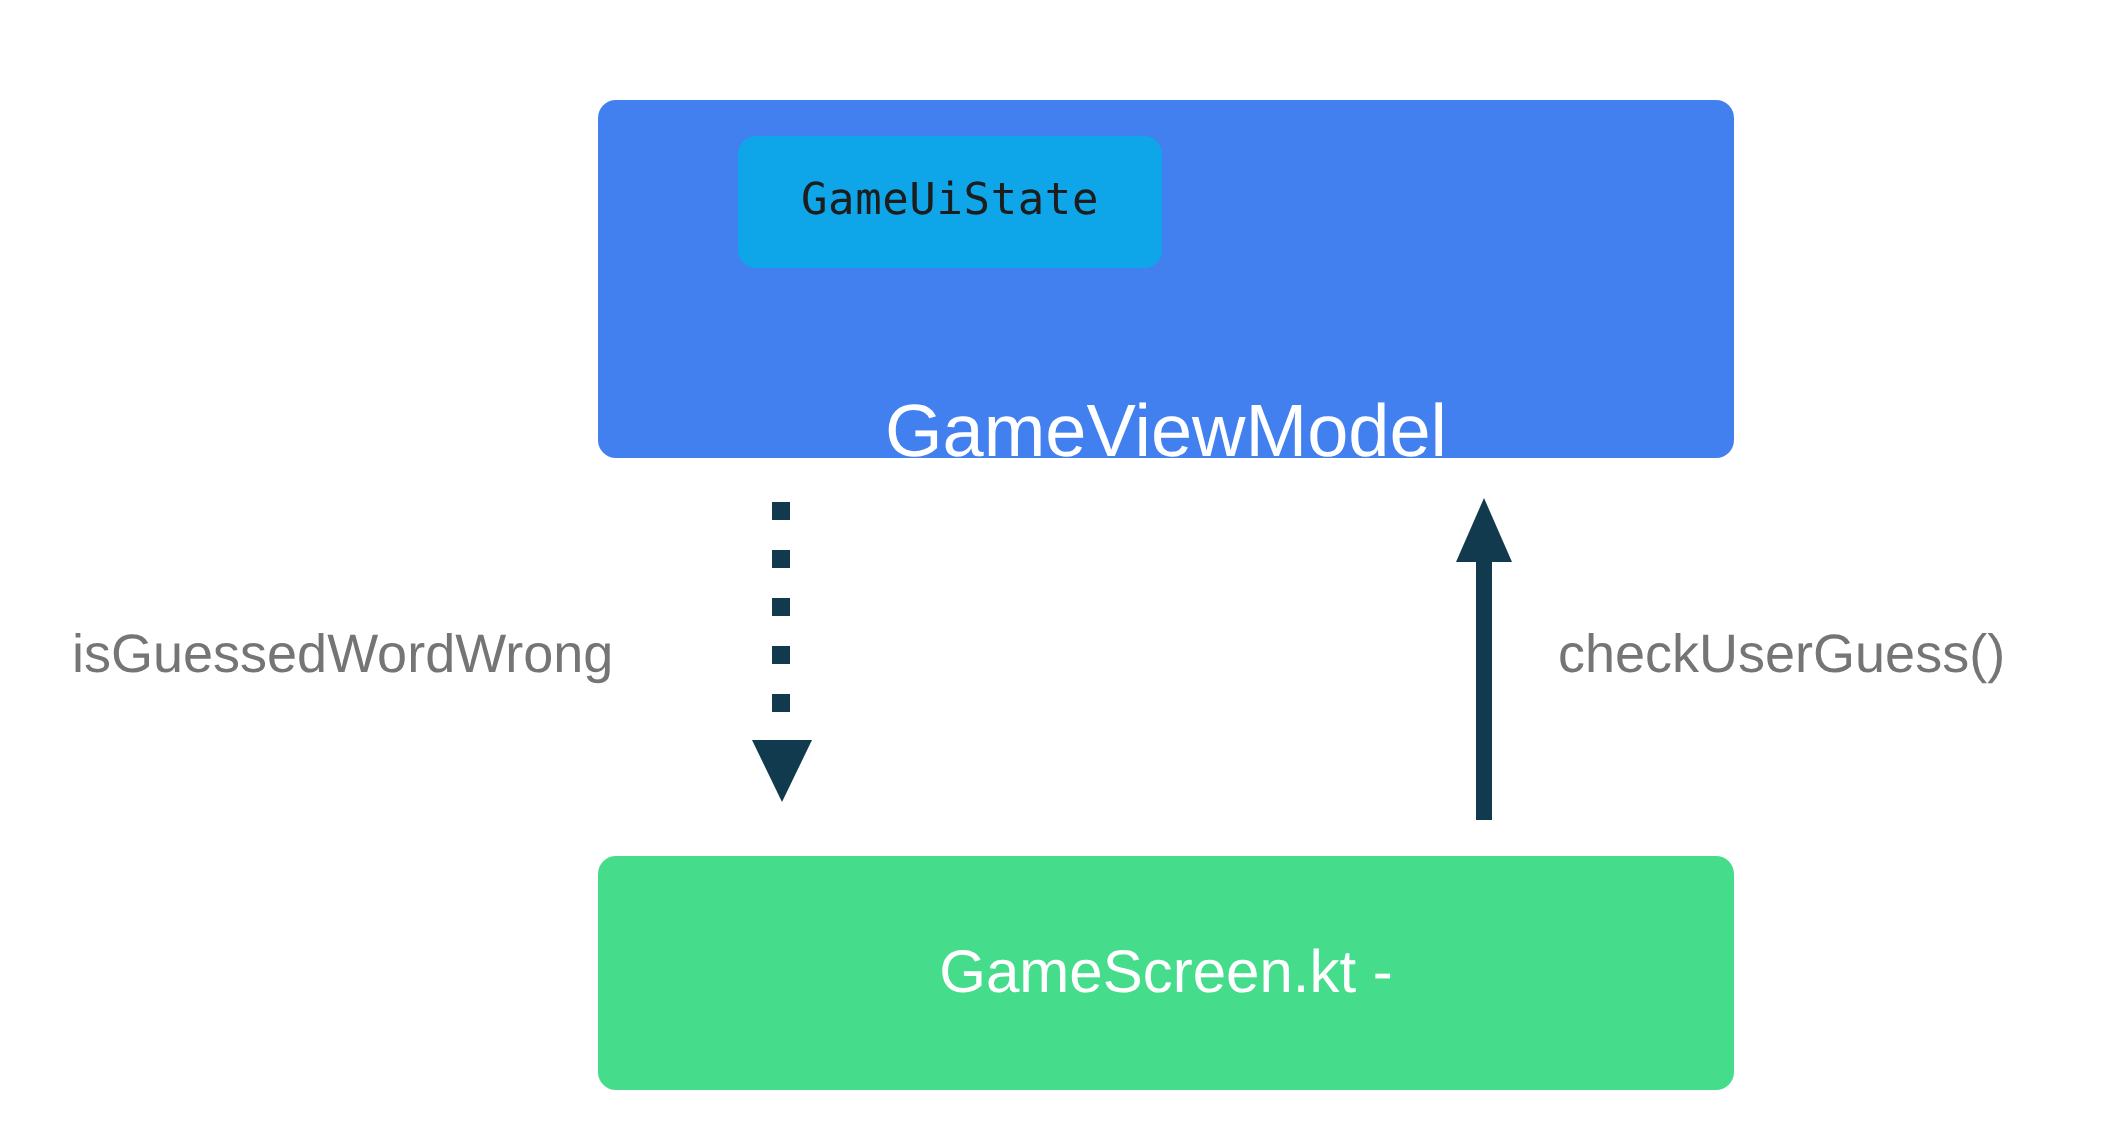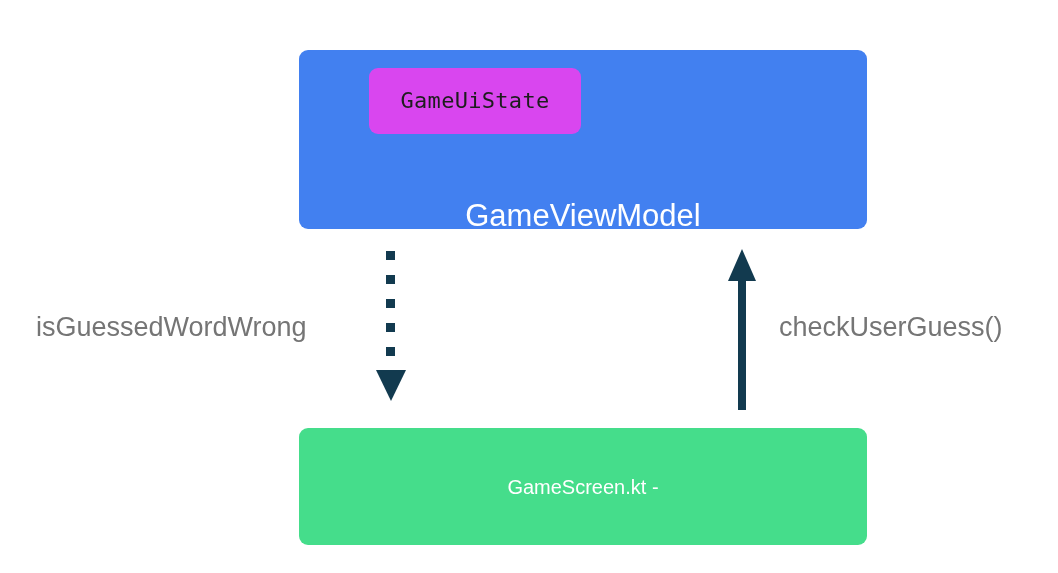--- a/index.html
+++ b/index.html
@@ -43,21 +43,21 @@
     background: #4280f0;
     justify-content: flex-start;
   }
 
   #state-chip {
     position: absolute;
     left: 70px;
     top: 18px;
     width: 212px;
     height: 66px;
-    background: #d946ef;
+    background: #0ea5e9;
     border-radius: 9px;
     display: flex;
     align-items: center;
     justify-content: center;
     text-align: right;
   }
 
   #state-chip-label {
     font-family: "DejaVu Sans Mono", "Liberation Mono", monospace;
     font-size: 22px;
@@ -66,39 +66,39 @@
     letter-spacing: 0.3px;
     white-space: nowrap;
   }
 
   #viewmodel-label {
     position: absolute;
     left: 0;
     top: 150px;
     width: 100%;
     text-align: center;
-    font-size: 31px;
+    font-size: 37px;
     line-height: 31px;
     color: #ffffff;
     white-space: nowrap;
   }
 
   #screen-node {
     left: 299px;
     top: 428px;
     width: 568px;
     height: 117px;
     background: #45dd8b;
     justify-content: center;
   }
 
   #screen-label {
     width: 100%;
     text-align: center;
-    font-size: 20px;
+    font-size: 30px;
     line-height: 38px;
     color: #ffffff;
   }
 
   
   #state-flow-arrow {
     position: absolute;
     left: 370px;
     top: 245px;
     width: 44px;

